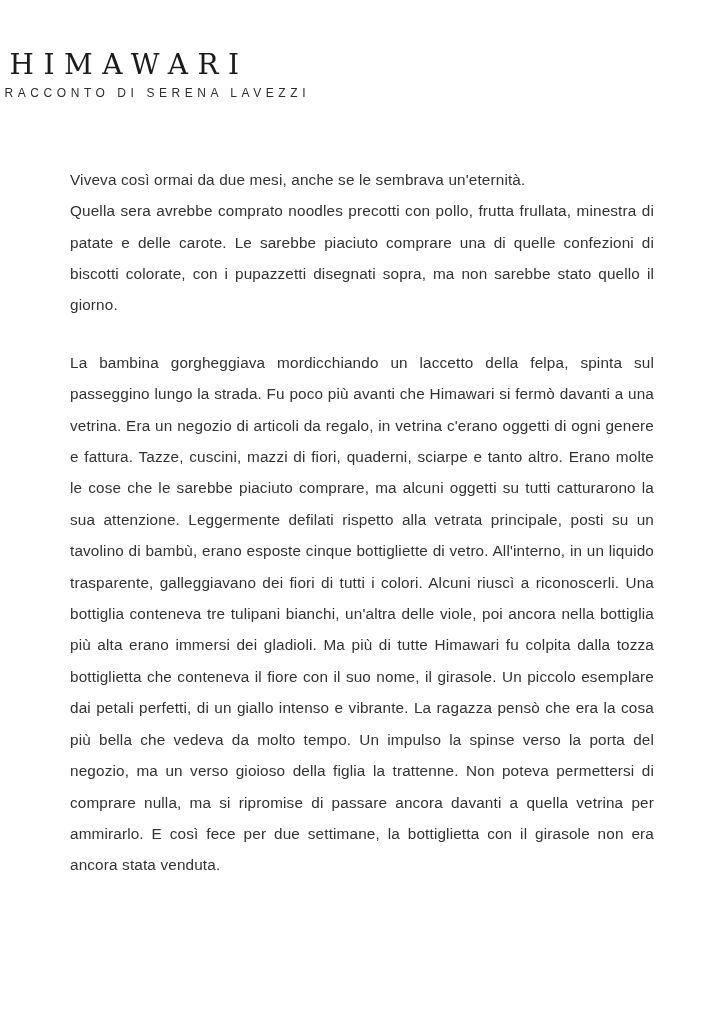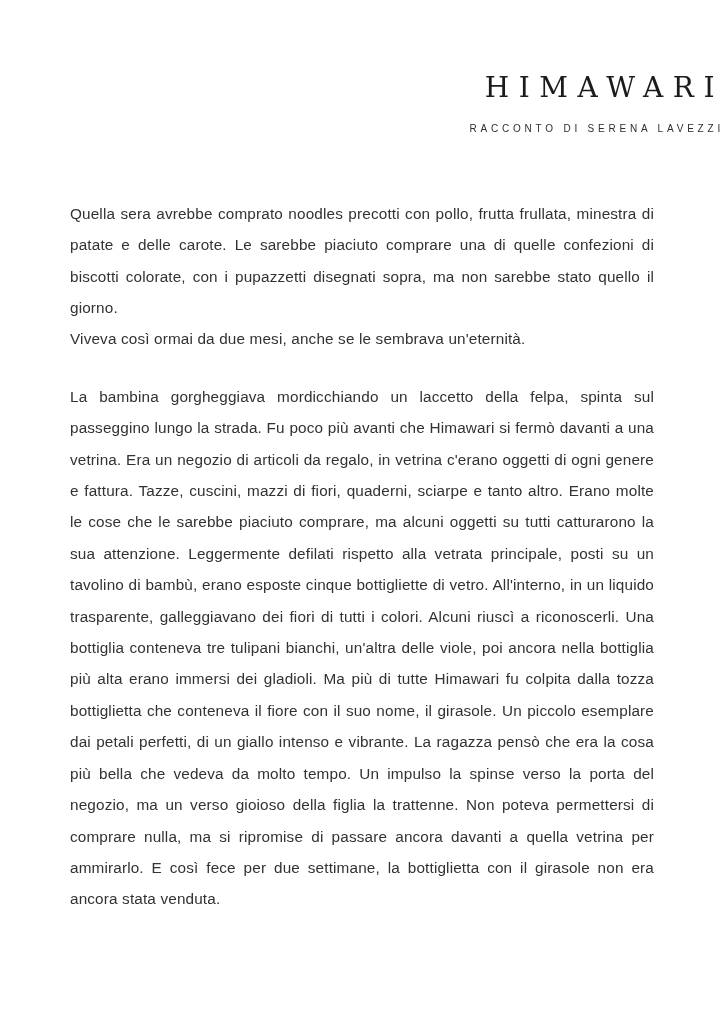--- a/index.html
+++ b/index.html
@@ -13,38 +13,38 @@
     overflow: hidden;
     font-family: "Liberation Sans", sans-serif;
   }
   .page {
     width: 724px;
     height: 1023px;
     background: #ffffff;
     box-sizing: border-box;
   }
   .header {
-    text-align: right;
-    padding-top: 73px;
+    text-align: left;
+    padding-top: 50px;
   }
   .title {
     margin: 0;
     font-family: "DejaVu Serif", "Liberation Serif", serif;
     font-weight: 400;
     font-size: 28px;
     letter-spacing: 0.34em;
     text-indent: 0.34em; 
     color: #1b1b1b;
     line-height: 1.1;
   }
   .subtitle {
-    margin-top: 19px;
+    margin-top: 5px;
     font-family: "Liberation Sans", sans-serif;
     font-weight: 400;
-    font-size: 10px;
+    font-size: 12px;
     letter-spacing: 0.38em;
     text-indent: 0.38em;
     color: #2d2d2d;
   }
   .body-text {
     width: 584px;
     margin: 64px auto 0 auto;
     color: #323232;
     font-family: "Liberation Sans", sans-serif;
     font-weight: 400;
@@ -64,17 +64,17 @@
 </head>
 <body>
 
 <div class="page">
   <div class="header">
     <h1 class="title">HIMAWARI</h1>
     <div class="subtitle">RACCONTO DI SERENA LAVEZZI</div>
   </div>
 
   <div class="body-text">
+    <p>Viveva così ormai da due mesi, anche se le sembrava un'eternità.</p>
     <p>Quella sera avrebbe comprato noodles precotti con pollo, frutta frullata, minestra di patate e delle carote. Le sarebbe piaciuto comprare una di quelle confezioni di biscotti colorate, con i pupazzetti disegnati sopra, ma non sarebbe stato quello il giorno.</p>
-    <p>Viveva così ormai da due mesi, anche se le sembrava un'eternità.</p>
     <p class="spaced">La bambina gorgheggiava mordicchiando un laccetto della felpa, spinta sul passeggino lungo la strada. Fu poco più avanti che Himawari si fermò davanti a una vetrina. Era un negozio di articoli da regalo, in vetrina c'erano oggetti di ogni genere e fattura. Tazze, cuscini, mazzi di fiori, quaderni, sciarpe e tanto altro. Erano molte le cose che le sarebbe piaciuto comprare, ma alcuni oggetti su tutti catturarono la sua attenzione. Leggermente defilati rispetto alla vetrata principale, posti su un tavolino di bambù, erano esposte cinque bottigliette di vetro. All'interno, in un liquido trasparente, galleggiavano dei fiori di tutti i colori. Alcuni riuscì a riconoscerli. Una bottiglia conteneva tre tulipani bianchi, un'altra delle viole, poi ancora nella bottiglia più alta erano immersi dei gladioli. Ma più di tutte Himawari fu colpita dalla tozza bottiglietta che conteneva il fiore con il suo nome, il girasole. Un piccolo esemplare dai petali perfetti, di un giallo intenso e vibrante. La ragazza pensò che era la cosa più bella che vedeva da molto tempo. Un impulso la spinse verso la porta del negozio, ma un verso gioioso della figlia la trattenne. Non poteva permettersi di comprare nulla, ma si ripromise di passare ancora davanti a quella vetrina per ammirarlo. E così fece per due settimane, la bottiglietta con il girasole non era ancora stata venduta.</p>
   </div>
 </div>
 
 </body></html>

